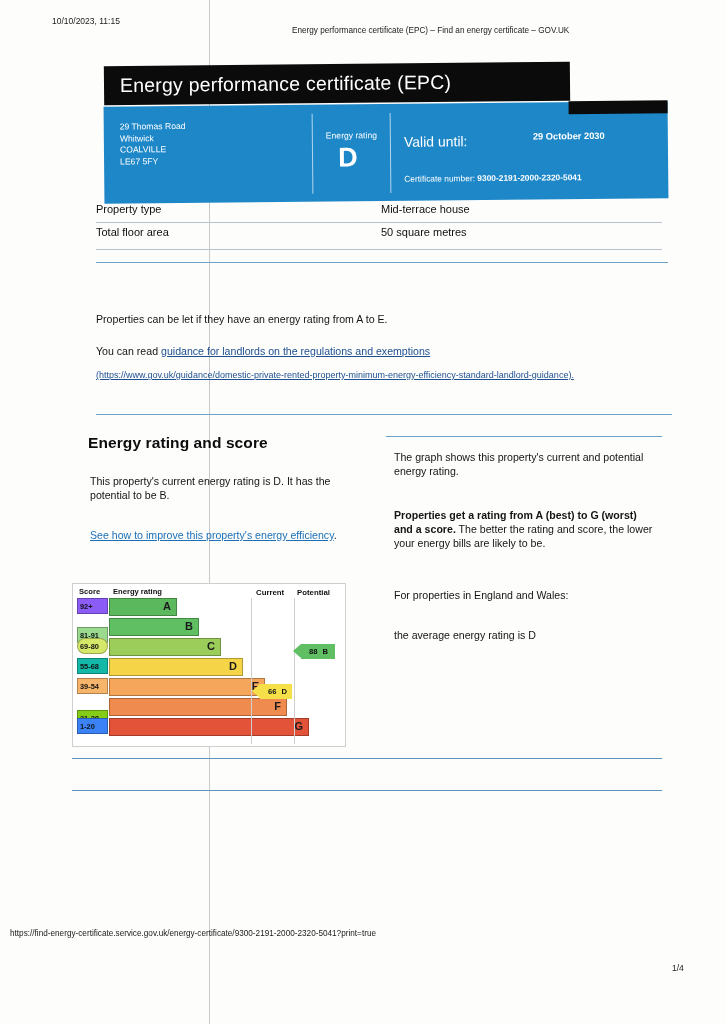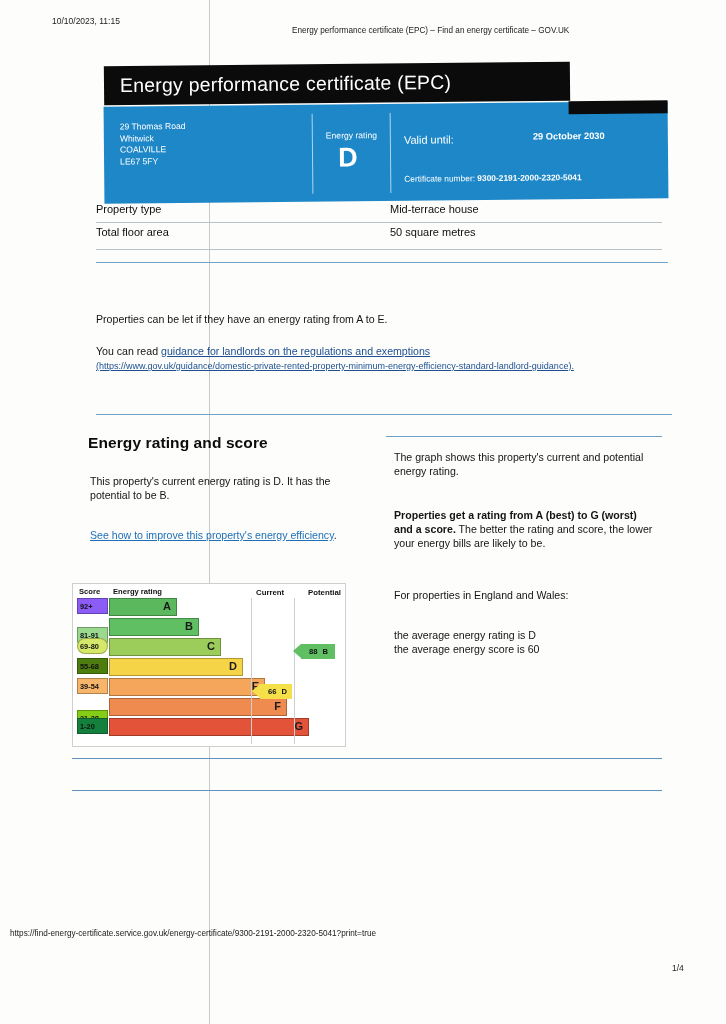--- a/index.html
+++ b/index.html
@@ -132,21 +132,21 @@
     top: 38px;
     color: #ffffff;
     font-size: 27px;
     font-weight: bold;
   }
   .valid-label {
     position: absolute;
     left: 300px;
     top: 30px;
     color: #ffffff;
-    font-size: 11px;
+    font-size: 14px;
   }
   .valid-date {
     position: absolute;
     left: 385px;
     top: 29px;
     color: #ffffff;
     font-size: 9.3px;
     font-weight: bold;
     margin-left: 44px;
   }
@@ -161,21 +161,21 @@
 
   
   .prop-row {
     position: absolute;
     left: 96px;
     width: 562px;
     font-size: 11px;
     color: #0f0f0f;
   }
   .prop-row .lbl { position: absolute; left: 0; top: 0; }
-  .prop-row .val { position: absolute; left: 294px; top: 0; }
+  .prop-row .val { position: absolute; left: 285px; top: 0; }
   .rule {
     position: absolute;
     left: 96px;
     width: 566px;
     height: 1px;
     background: #b9c2c9;
   }
   .rule.blue { background: #6ea3c9; height: 1px; }
 
   h2.sec {
@@ -266,21 +266,21 @@
     border-left: 1px solid #cfcfcf;
   }
   .cp .col-h {
     position: absolute;
     top: -10px;
     font-size: 7.8px;
     font-weight: bold;
     color: #111;
   }
   .cp .col-h.cur { left: 4px; }
-  .cp .col-h.pot { left: 56px; text-align: right; }
+  .cp .col-h.pot { left: 45px; text-align: right; }
   .cp .vline {
     position: absolute;
     left: 42px;
     top: 0;
     bottom: 0;
     width: 1px;
     background: #cfcfcf;
   }
   .tag {
     position: absolute;
@@ -369,21 +369,21 @@
     <span class="lbl">Total floor area</span>
     <span class="val">50 square metres</span>
   </div>
   <div class="rule" style="top:249px;"></div>
   <div class="rule blue" style="top:262px;width:572px;"></div>
 
   <div class="body-txt" style="left:96px;top:312px;width:520px;">Properties can be let if they have an energy rating from A to E.</div>
 
   <div class="body-txt" style="left:96px;top:344px;width:556px;">
     <span>You can read </span><span class="link">guidance for landlords on the regulations and exemptions</span>
-    <div class="tiny-link" style="margin-top:2px;">(https://www.gov.uk/guidance/domestic-private-rented-property-minimum-energy-efficiency-standard-landlord-guidance).</div>
+    <div class="tiny-link" style="margin-top:11px;">(https://www.gov.uk/guidance/domestic-private-rented-property-minimum-energy-efficiency-standard-landlord-guidance).</div>
   </div>
 
   <div class="rule blue" style="top:414px;width:576px;"></div>
 
   <h2 class="sec" style="left:88px;top:434px;">Energy rating and score</h2>
   <div class="rule blue" style="left:386px;top:436px;width:276px;"></div>
 
   <div class="body-txt" style="left:90px;top:474px;width:250px;">This property's current energy rating is D. It has the potential to be B.</div>
 
   <div class="body-txt" style="left:90px;top:528px;width:250px;">
@@ -391,52 +391,51 @@
   </div>
 
   <div class="body-txt" style="left:394px;top:450px;width:262px;">The graph shows this property's current and potential energy rating.</div>
 
   <div class="body-txt" style="left:394px;top:508px;width:262px;">
     <span class="bold">Properties get a rating from A (best) to G (worst) and a score.</span><span> The better the rating and score, the lower your energy bills are likely to be.</span>
   </div>
 
   <div class="body-txt" style="left:394px;top:588px;width:262px;">For properties in England and Wales:</div>
   <div class="body-txt" style="left:394px;top:628px;width:262px;">the average energy rating is D</div>
-  <div class="body-txt" style="left:394px;top:642px;width:262px;">the average energy score is 60</div>
 
   <div class="chart">
     <div class="hdr score">Score</div>
     <div class="hdr band">Energy rating</div>
 
     <div id="bars">
         <div class="scorecell" style="top: 14px; background: #8b5cf6;">92+</div>
         <div class="bar" style="top: 14px; width: 66px; background: rgb(92, 184, 92);">
           <span class="letter">A</span>
         </div>
         <div class="scorecell" style="top: 43px; background: rgb(154, 217, 142);">81-91</div>
         <div class="bar" style="top: 34px; width: 88px; background: rgb(95, 191, 98);">
           <span class="letter">B</span>
         </div>
         <div class="scorecell" style="top: 54px; background: rgb(214, 232, 106); border-radius: 8px;">69-80</div>
         <div class="bar" style="top: 54px; width: 110px; background: rgb(156, 204, 90);">
           <span class="letter">C</span>
         </div>
-        <div class="scorecell" style="top: 74px; background: #4d7c0f;">55-68</div>
+        <div class="scorecell" style="top: 74px; background: #14b8a6;">55-68</div>
         <div class="bar" style="top: 74px; width: 132px; background: rgb(245, 213, 71);">
           <span class="letter">D</span>
         </div>
         <div class="scorecell" style="top: 94px; background: rgb(247, 180, 107);">39-54</div>
         <div class="bar" style="top: 94px; width: 154px; background: rgb(245, 166, 91);">
           <span class="letter">E</span>
         </div>
         <div class="scorecell" style="top: 126px; background: #84cc16;">21-38</div>
         <div class="bar" style="top: 114px; width: 176px; background: rgb(239, 139, 78);">
           <span class="letter">F</span>
         </div>
-        <div class="scorecell" style="top: 134px; background: #15803d;">1-20</div>
+        <div class="scorecell" style="top: 134px; background: #3b82f6;">1-20</div>
         <div class="bar" style="top: 134px; width: 198px; background: rgb(226, 83, 58);">
           <span class="letter">G</span>
         </div>
       </div>
 
     <div class="cp">
       <div class="col-h cur">Current</div>
       <div class="col-h pot">Potential</div>
       <div class="vline"></div>
       <div id="tags">

